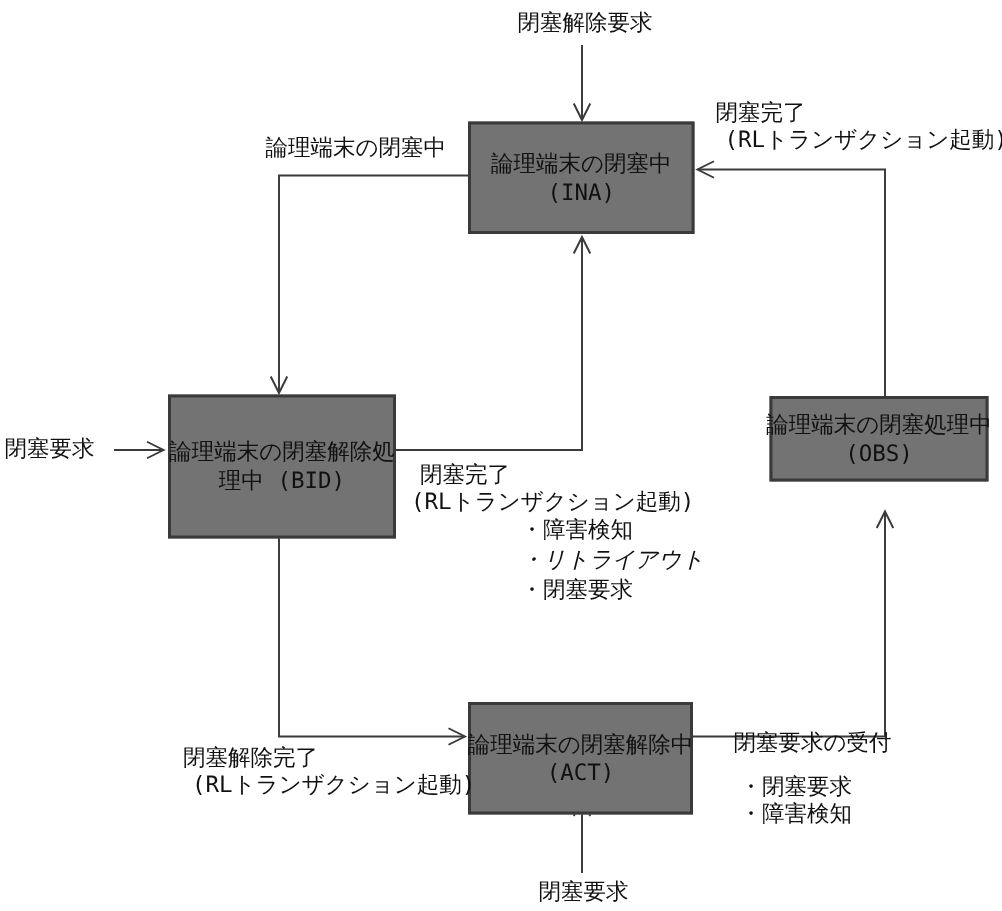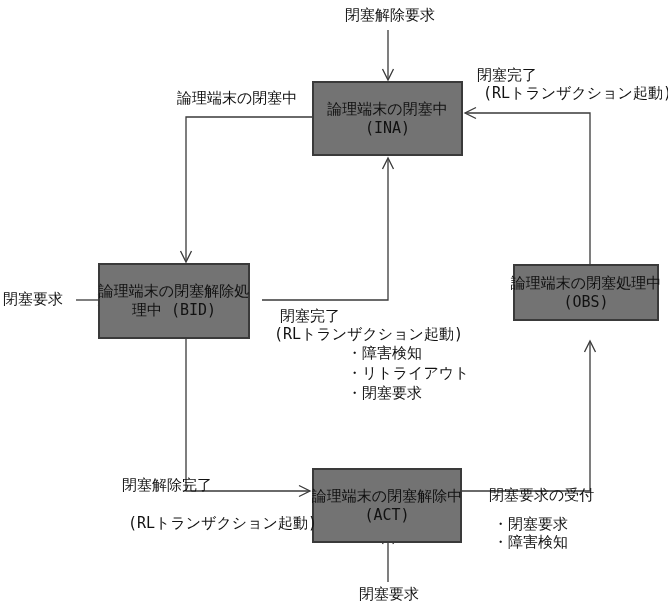--- a/index.html
+++ b/index.html
@@ -36,35 +36,35 @@
     text-align: center;
     white-space: pre;
   }
   .lbl {
     position: absolute;
     font-size: 15px;
     line-height: 18px;
     white-space: pre;
   }
   #state-ina { left: 312px; top: 81px;  width: 151px; height: 75px; }
-  #state-bid { left: 98px; top: 263px; width: 152px; height: 76px; }
+  #state-bid { left: 112px; top: 263px; width: 152px; height: 96px; }
   #state-obs { left: 513px; top: 264px; width: 146px; height: 57px; }
   #state-act { left: 312px; top: 454px; width: 150px; height: 75px; margin-top: 14px; }
 
   #lbl-top-trigger        { left: 345px; top: 6px; }
   #lbl-unblock-accepted   { left: 177px; top: 89px; }
   #lbl-block-done-r1      { left: 477px; top: 66px; }
   #lbl-block-done-r2      { left: 483px; top: 84px; }
   #lbl-block-req-left     { left: 3px;   top: 290px; }
   #lbl-block-done-m1      { left: 280px; top: 307px; }
   #lbl-block-done-m2      { left: 274px; top: 325px; }
   #lbl-mid-bullet-0       { left: 347px; top: 344px; }
-  #lbl-mid-bullet-1       { left: 347px; top: 364px; }
+  #lbl-mid-bullet-1       { left: 347px; top: 364px; font-style: italic; }
   #lbl-mid-bullet-2       { left: 347px; top: 384px; }
-  #lbl-unblock-done-1     { left: 122px; top: 476px; }
+  #lbl-unblock-done-1     { left: 122px; top: 496px; }
   #lbl-unblock-done-2     { left: 128px; top: 514px; }
   #lbl-block-accepted     { left: 489px; top: 486px; }
   #lbl-br-bullet-0        { left: 493px; top: 515px; }
   #lbl-br-bullet-1        { left: 493px; top: 533px; }
   #lbl-bottom-trigger     { left: 359px; top: 585px; }
 </style>
 </head>
 <body>
 
 <div class="canvas">

